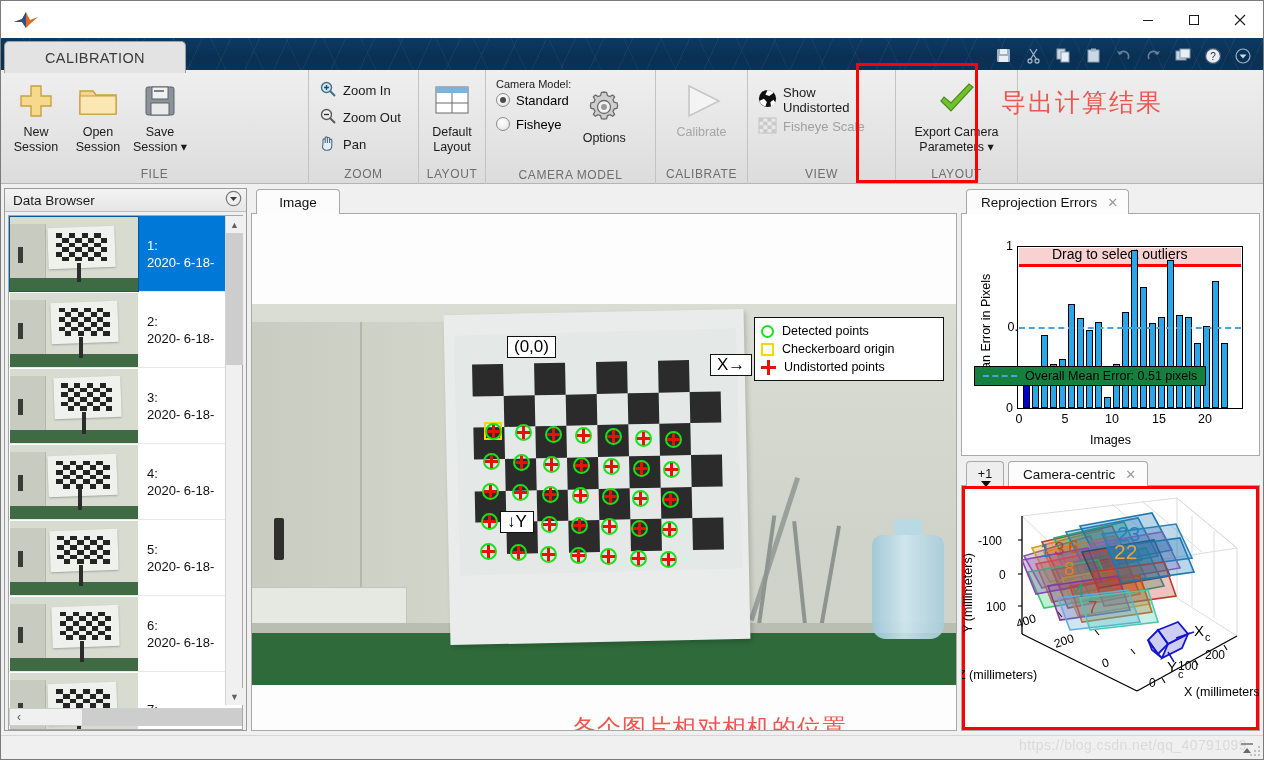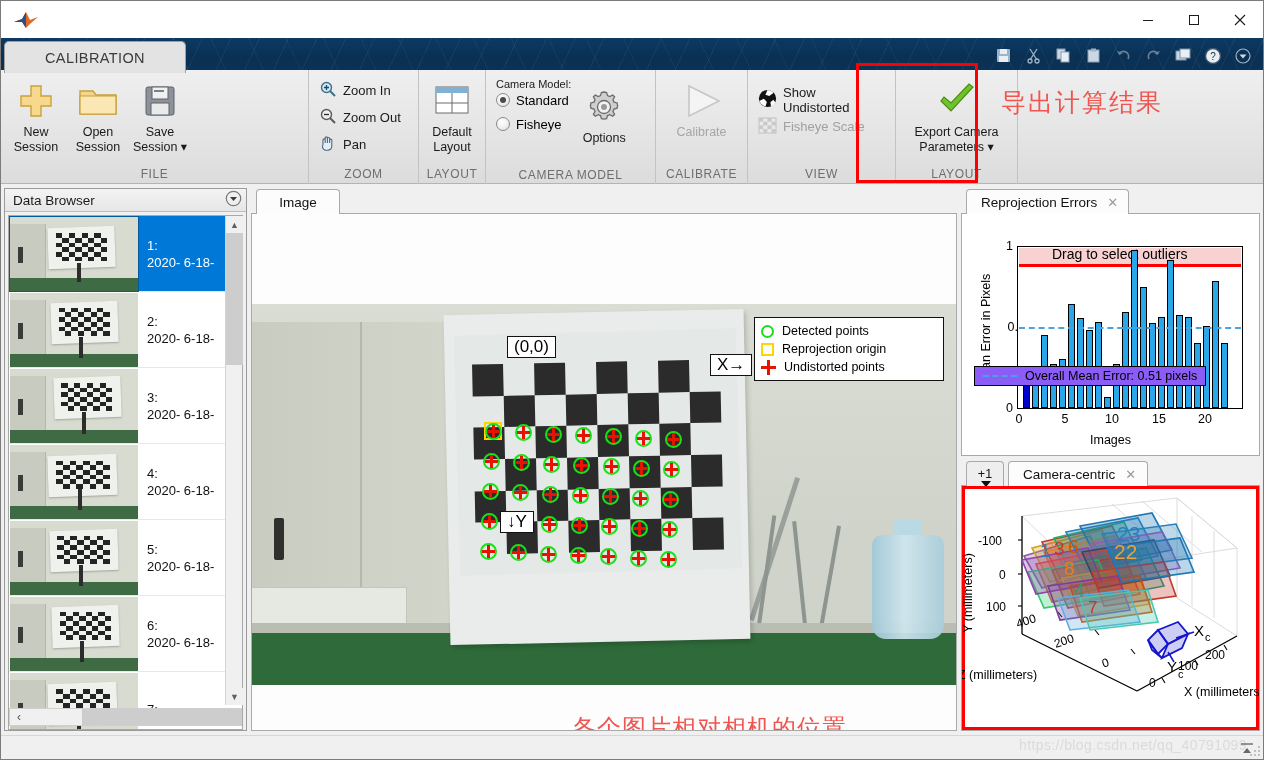--- a/index.html
+++ b/index.html
@@ -319,21 +319,21 @@
   }
   .outlier-line { position:absolute; left:1px; right:1px; height:3px; background:#ff0000; }
   .drag-text {
     position:absolute; font-size:14px; color:#000; white-space:nowrap;
     background: rgba(247,201,201,.0);
   }
   .mean-line {
     position:absolute; left:1px; right:1px; height:0; border-top:2px dashed #4aa3df;
   }
   .meanbox {
-    position:absolute; background:#8b5cf6; border:1px solid #000;
+    position:absolute; background:#15803d; border:1px solid #000;
     display:flex; align-items:center; gap:8px; padding:2px 8px; font-size:12.5px; color:#000;
     white-space:nowrap;
   }
   .meanbox .dash { width:34px; border-top:2px dashed #4aa3df; }
 
   
   .plot3d { position:absolute; inset:0; }
   .p3-txt { position:absolute; font-size:12px; color:#000; white-space:nowrap; }
   .p3-axlbl { position:absolute; font-size:12.5px; color:#000; white-space:nowrap; }
   .p3-ylabel {
@@ -1260,21 +1260,21 @@
           <span class="cbox" style="left:248px;top:207px;font-size:17px">↓Y</span>
         </div>
 
         <div class="legendbox">
           <span class="lrow">
             <span class="lg-circle"></span>
             <span>Detected points</span>
           </span>
           <span class="lrow">
             <span class="lg-square"></span>
-            <span>Reprojection origin</span>
+            <span>Checkerboard origin</span>
           </span>
           <span class="lrow">
             <span class="lg-plus"></span>
             <span>Undistorted points</span>
           </span>
         </div>
 
         <div class="cn-pose">各个图片相对相机的位置</div>
       </div>
     </div>

